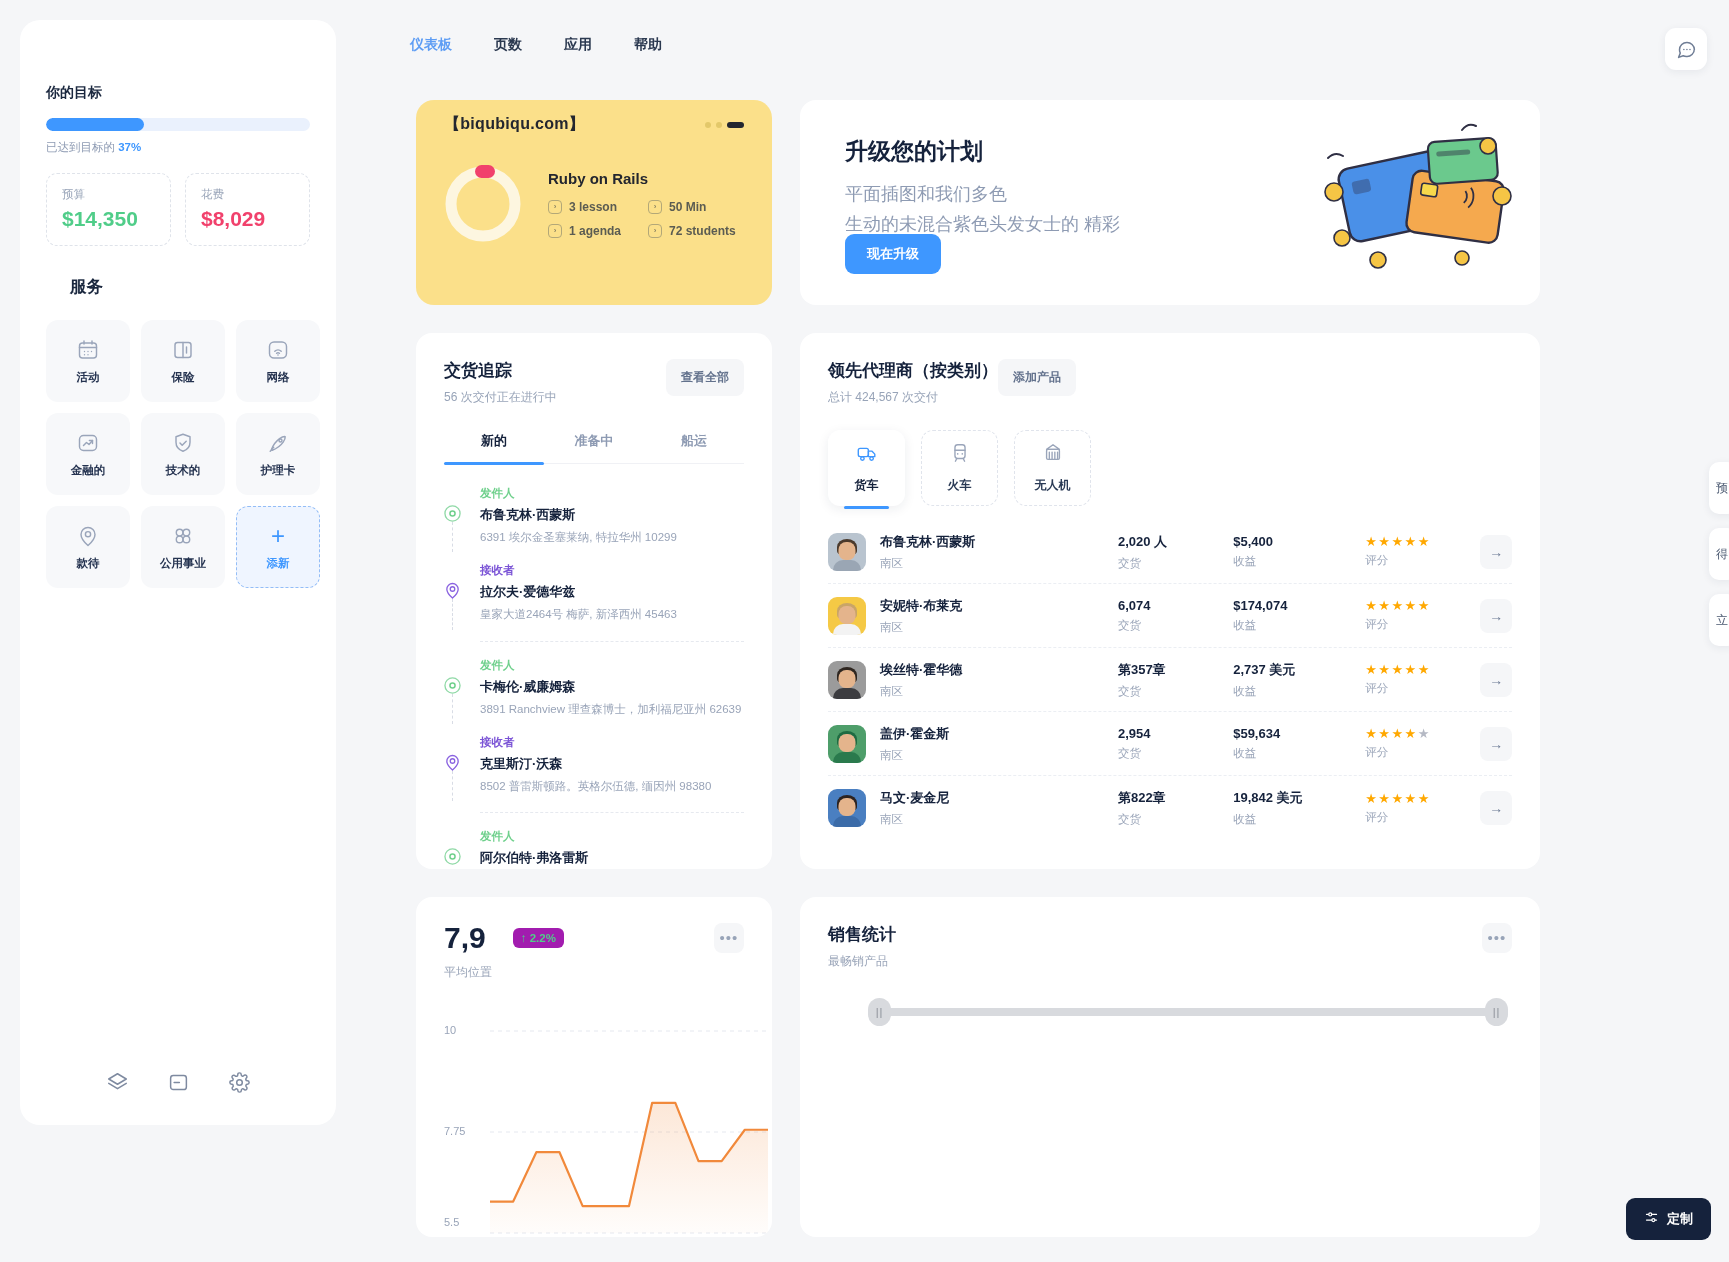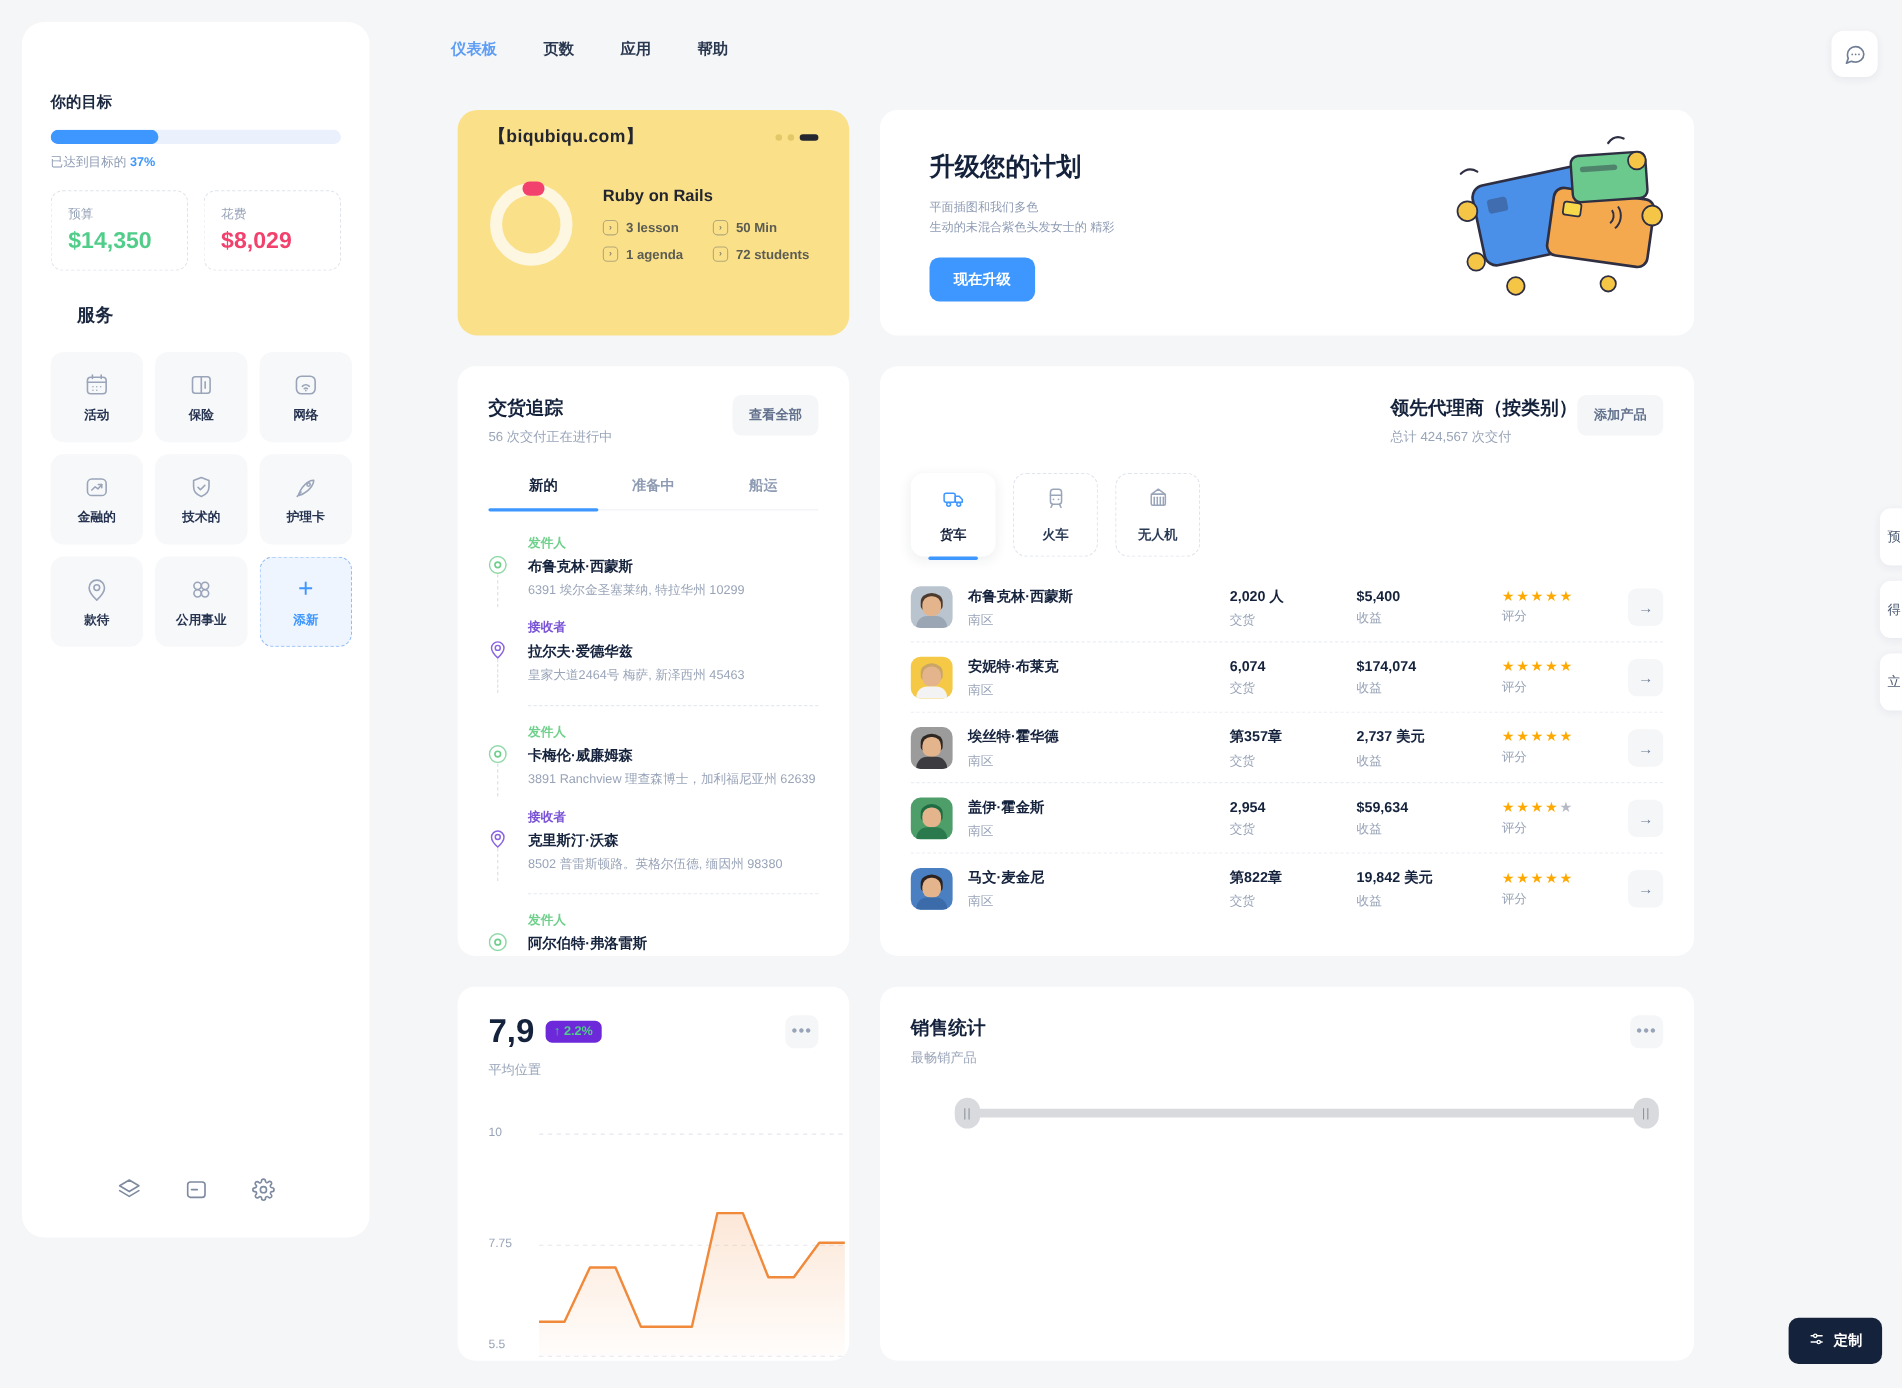--- a/index.html
+++ b/index.html
@@ -135,21 +135,21 @@
   .meta-item { display: flex; align-items: center; gap: 7px; font-size: 12px; font-weight: 600; color: #5b5c52; }
   .meta-chip {
     width: 14px; height: 14px; border: 1.3px solid #b3a878; border-radius: 4px;
     display: flex; align-items: center; justify-content: center;
     font-size: 8px; color: #8d8663; line-height: 1;
   }
 
   
   .card-upgrade { left: 800px; top: 100px; width: 740px; height: 205px; overflow: hidden; }
   .upg-title { position: absolute; left: 45px; top: 36px; font-size: 23px; font-weight: 700; color: #15223c; }
-  .upg-sub { position: absolute; left: 45px; top: 80px; font-size: 11px; color: #8e9bb3; line-height: 1.65; }
+  .upg-sub { position: absolute; left: 45px; top: 80px; font-size: 18px; color: #8e9bb3; line-height: 1.65; }
   .upg-btn {
     position: absolute; left: 45px; top: 134px;
     background: #3e97ff; color: #fff; border: none;
     padding: 11px 22px; border-radius: 9px; font-size: 13px; font-weight: 700;
     cursor: pointer; font-family: inherit;
   }
   .upg-art { position: absolute; right: 28px; top: 18px; }
 
   
   .card-delivery { left: 416px; top: 333px; width: 356px; height: 536px; padding: 26px 28px; }
@@ -181,21 +181,21 @@
   }
   .tl-kind { font-size: 11.5px; font-weight: 700; }
   .tl-kind.sender { color: #6fd08c; }
   .tl-kind.receiver { color: #7b54d6; }
   .tl-name { margin-top: 5px; font-size: 13px; font-weight: 700; color: #15223c; }
   .tl-addr { margin-top: 5px; font-size: 11.5px; color: #99a4b8; line-height: 1.5; }
   .tl-sep { border-top: 1.3px dashed #e6e9ef; margin: 14px 0 16px 36px; }
 
   
   .card-agents { left: 800px; top: 333px; width: 740px; height: 536px; padding: 26px 28px; }
-  .ag-head { display: flex; align-items: flex-start; justify-content: flex-end; }
+  .ag-head { display: flex; align-items: flex-start; justify-content: flex-start; }
   .ag-title { font-size: 17px; font-weight: 700; color: #15223c; }
   .ag-sub { margin-top: 7px; font-size: 12px; color: #98a4b8; }
   .ag-btn {
     background: #f5f6f8; border: none; border-radius: 8px;
     padding: 10px 15px; font-size: 12px; font-weight: 600; color: #62718c;
     cursor: pointer; font-family: inherit;
   }
   .ag-types { margin-top: 24px; display: flex; gap: 16px; }
   .ag-type {
     width: 77px; height: 76px; border-radius: 12px;
@@ -239,22 +239,22 @@
     background: #f5f6f8; display: flex; align-items: center; justify-content: center;
     color: #6b7a94; font-size: 14px; cursor: pointer;
   }
 
   
   .card-avg { left: 416px; top: 897px; width: 356px; height: 340px; padding: 26px 28px; overflow: hidden; }
   .avg-top { display: flex; align-items: flex-start; justify-content: space-between; }
   .avg-num { font-size: 30px; font-weight: 700; color: #15223c; line-height: 1; }
   .avg-badge {
     display: inline-flex; align-items: center; gap: 3px;
-    background: #6d28d9; color: #50cd89; border-radius: 6px;
-    padding: 4px 8px; font-size: 11.5px; font-weight: 700; margin-left: 10px;
+    background: #a21caf; color: #50cd89; border-radius: 6px;
+    padding: 4px 8px; font-size: 11.5px; font-weight: 700; margin-left: 27px;
   }
   .avg-cap { margin-top: 11px; font-size: 12px; color: #99a4b8; }
   .kebab {
     width: 30px; height: 30px; border-radius: 8px; background: #f5f6f8;
     display: flex; align-items: center; justify-content: center; cursor: pointer;
     color: #98a4b8; font-size: 15px; letter-spacing: 1px; line-height: 0;
   }
   .avg-chart { position: absolute; left: 28px; right: 0px; top: 128px; bottom: 0; }
   .ytick { position: absolute; font-size: 11px; color: #99a4b8; }
 

